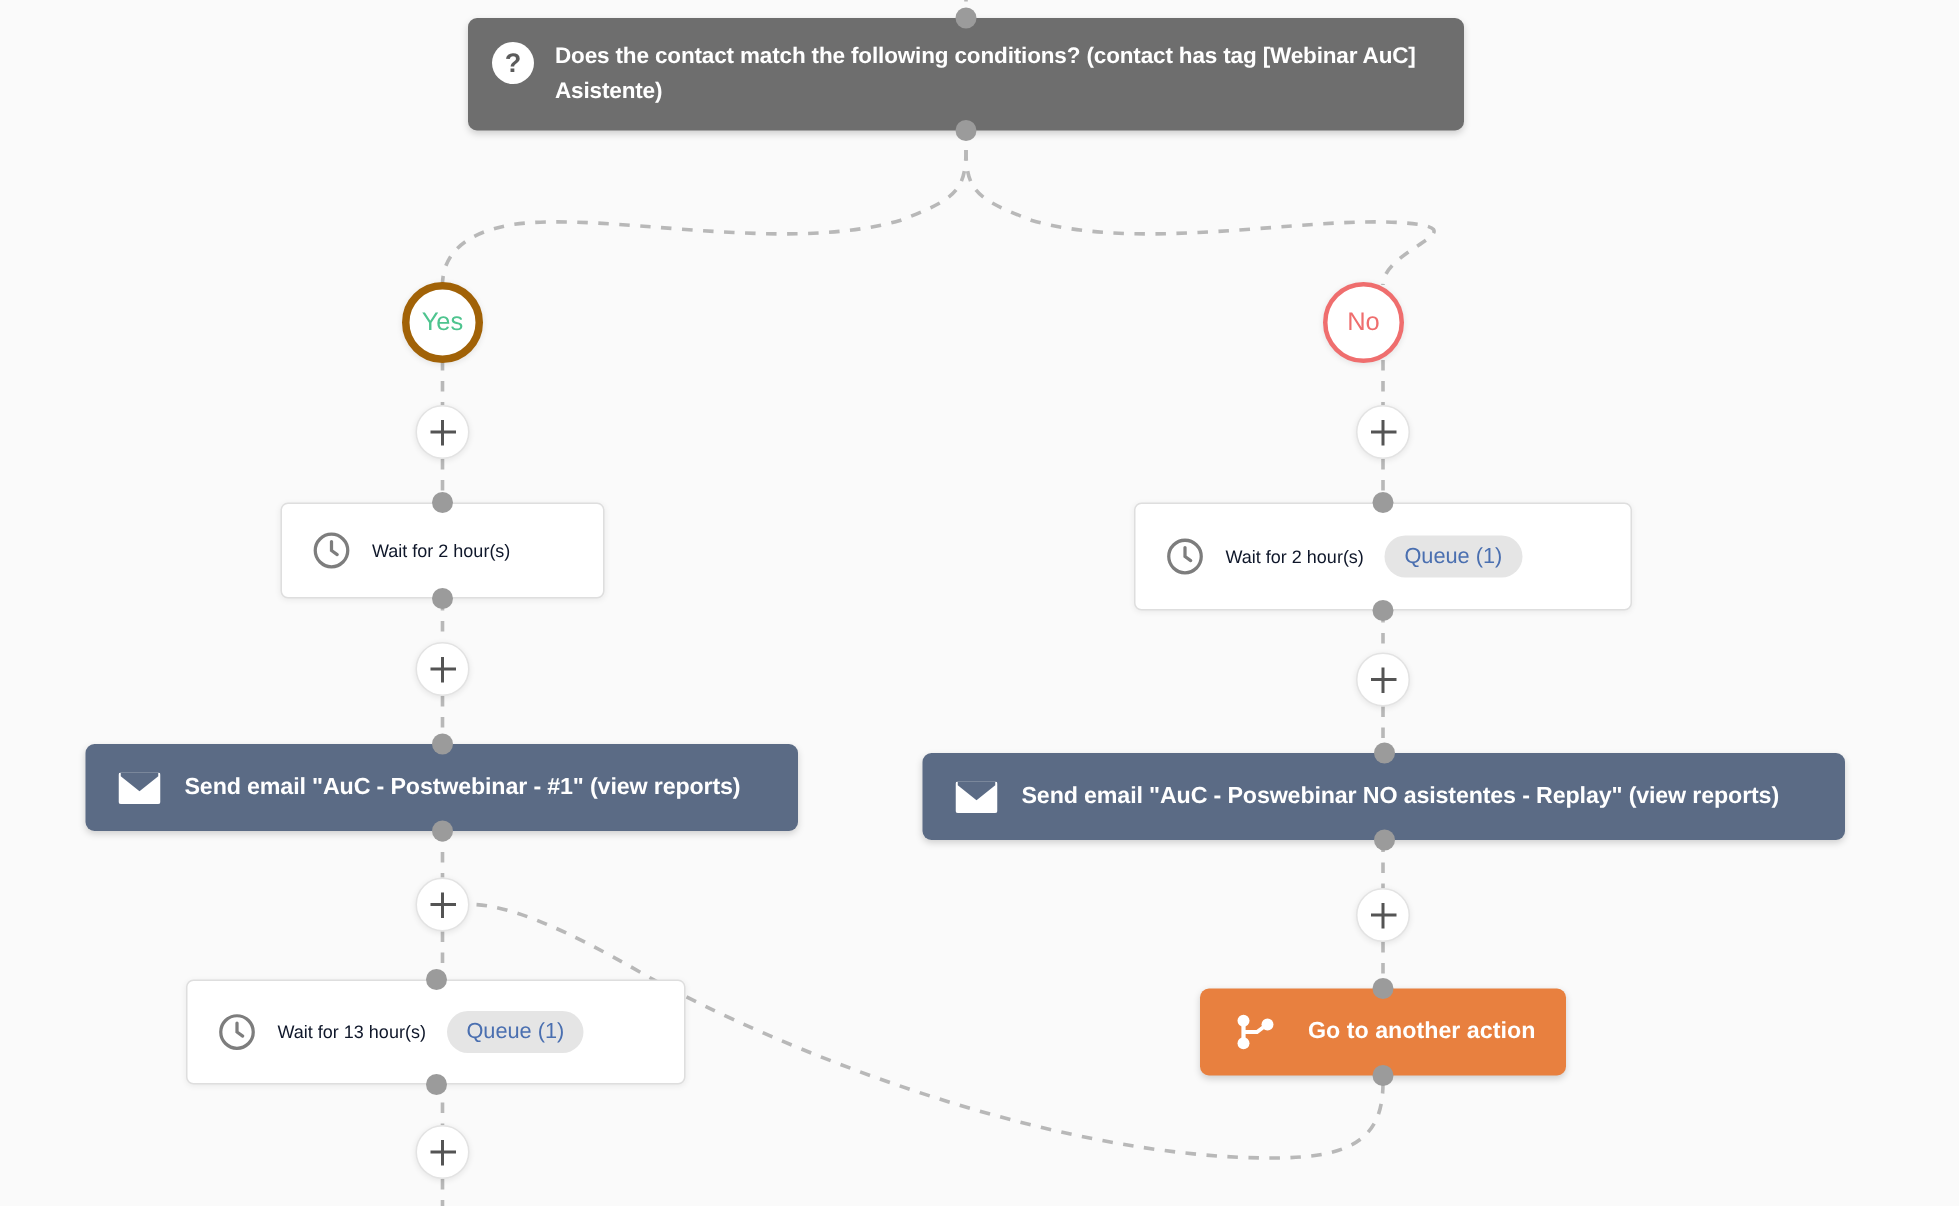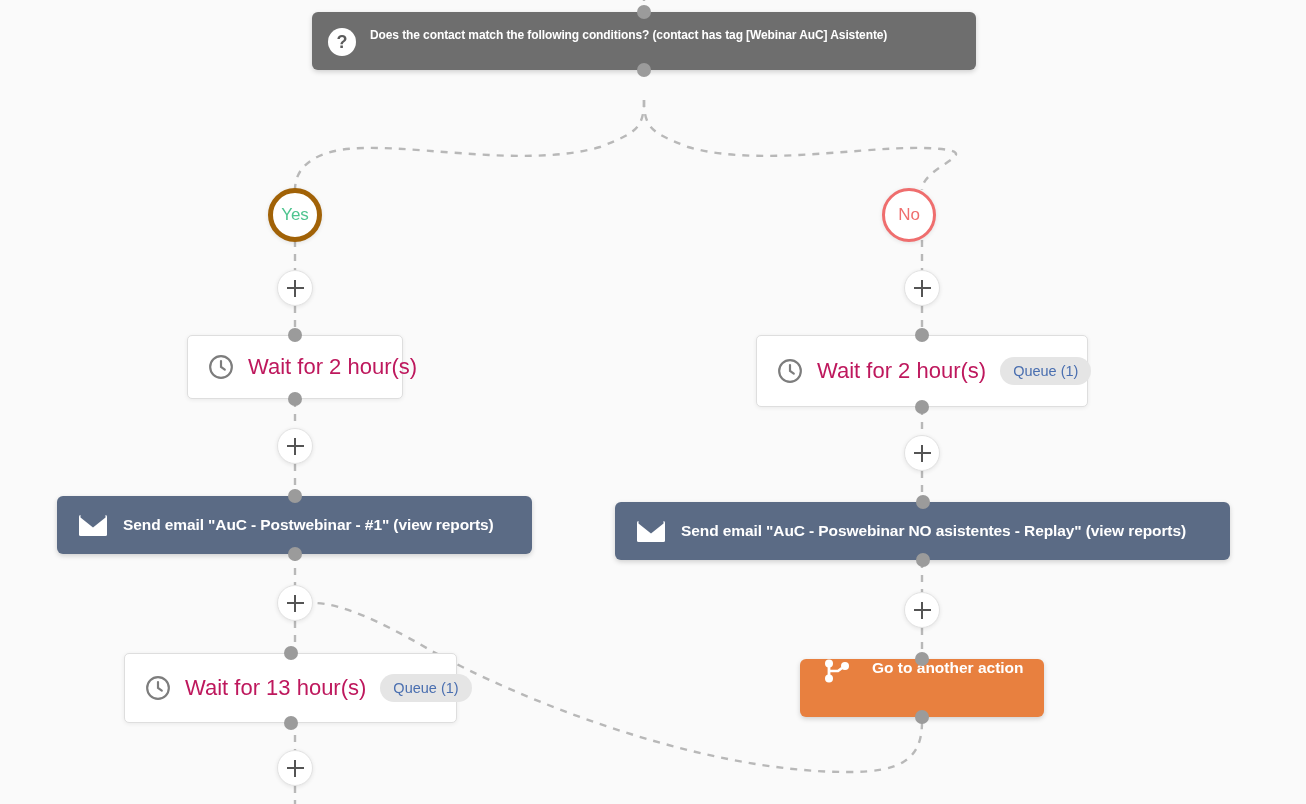--- a/index.html
+++ b/index.html
@@ -46,21 +46,21 @@
     background: #6e6e6e;
     border-radius: 6px;
     color: #ffffff;
     padding: 14px 18px 14px 16px;
     display: flex;
     align-items: flex-start;
     gap: 14px;
     box-shadow: 0 2px 5px rgba(0,0,0,0.17);
   }
   .cond-text {
-    font-size: 12px;
+    font-size: 15px;
     font-weight: bold;
     line-height: 1.55;
     letter-spacing: -0.1px;
   }
   .q-icon {
     width: 28px; height: 28px;
     border-radius: 50%;
     background: #ffffff;
     color: #5b5b5b;
     font-size: 18px;
@@ -117,22 +117,22 @@
     border: 1px solid #dedede;
     border-radius: 5px;
     height: 64px;
     display: flex;
     align-items: center;
     gap: 14px;
     padding: 0 18px 0 20px;
     box-shadow: 0 1px 4px rgba(0,0,0,0.07);
   }
   .wait-label {
-    font-size: 22px;
-    color: #be185d;
+    font-size: 12px;
+    color: #0f172a;
     white-space: nowrap;
   }
   .clock-icon {
     width: 26px; height: 26px;
     flex: 0 0 26px;
   }
   .queue-badge {
     background: #e5e5e5;
     color: #4a6fb0;
     font-size: 14.5px;
@@ -161,21 +161,21 @@
     letter-spacing: -0.1px;
   }
   .envelope-icon { width: 28px; height: 21px; flex: 0 0 28px; }
 
   
   .goto-block {
     background: #e8803f;
     border-radius: 6px;
     height: 58px;
     display: flex;
-    align-items: flex-start;
+    align-items: center;
     gap: 22px;
     padding: 0 24px 0 24px;
     color: #ffffff;
     box-shadow: 0 2px 5px rgba(0,0,0,0.17);
   }
   .goto-label {
     font-size: 15.5px;
     font-weight: bold;
     white-space: nowrap;
   }

